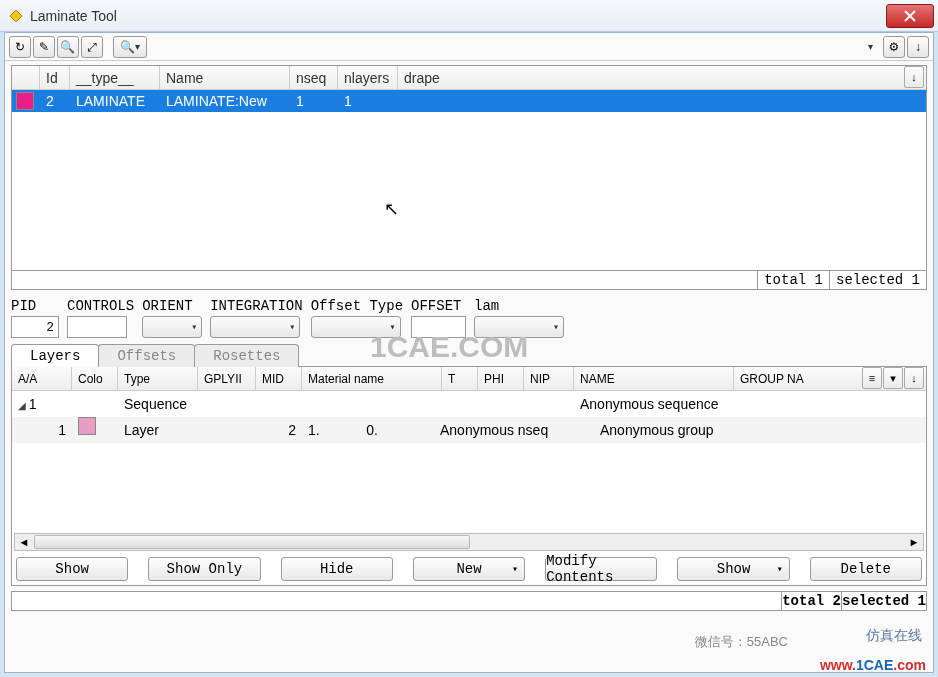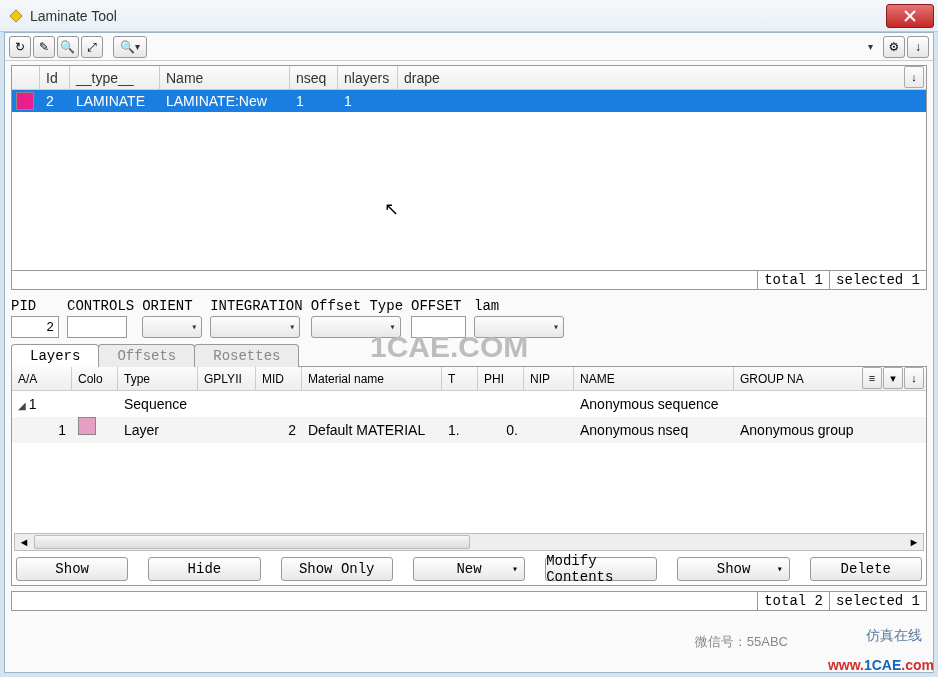--- a/index.html
+++ b/index.html
@@ -63,23 +63,23 @@
 .hscroll .track-gap{flex:1;}
 
 .btnrow { display:flex; gap:20px; padding:4px; }
 .abtn { flex:1; height:24px; background:linear-gradient(#fefefe,#e8e8e8); border:1px solid #999; border-radius:3px; font-family:"Courier New",monospace; font-size:14px; display:flex; align-items:center; justify-content:center; position:relative; }
 .abtn .dd { position:absolute; right:6px; font-size:10px; }
 
 .corner-btns{position:absolute; right:2px; top:0; display:flex; gap:1px;}
 .cbtn{width:20px;height:22px;border:1px solid #aaa;background:linear-gradient(#fdfdfd,#eaeaea);border-radius:2px;display:flex;align-items:center;justify-content:center;font-size:11px;}
 
 .bottom-status { margin:0 6px 4px 6px; display:flex; justify-content:flex-end; border:1px solid #999; background:#fff; font-family:"Courier New",monospace; font-size:14px; }
-.bottom-status span{ border-left:1px solid #999; padding:1px 6px;}
-
-.wm2{position:absolute; right:4px; bottom:4px; font-size:14px;}
+.bottom-status span{ border-left:1px solid #999; padding:1px 0;font-weight:bold;}
+
+.wm2{position:absolute; right:12px; bottom:4px; font-size:14px;}
 .wm2 .red{color:#d32f2f; font-weight:bold;}
 .wm2 .blue{color:#1565c0; font-weight:bold;}
 .wm3{position:absolute; right:150px; bottom:26px; font-size:13px; color:#888;}
 .wm4{position:absolute; right:16px; bottom:32px; font-size:14px; color:#5a7aa0;}
 </style>
 </head>
 <body>
 
 <div class="titlebar">
   <span class="icon">
@@ -223,41 +223,40 @@
       <div class="lgc" style="width:160px">Anonymous sequence</div>
       <div class="lgc" style="flex:1"></div>
     </div>
 
     <div class="lgr shade">
       <div class="lgc" style="width:60px;text-align:right">1</div>
       <div class="lgc" style="width:46px"><span class="pinkchip"></span></div>
       <div class="lgc" style="width:80px">Layer</div>
       <div class="lgc" style="width:58px"></div>
       <div class="lgc" style="width:46px;text-align:right">2</div>
-      <div class="lgc" style="width:140px">Default MATERIAL</div>
       <div class="lgc" style="width:36px">1.</div>
       <div class="lgc" style="width:46px;text-align:right">0.</div>
       <div class="lgc" style="width:50px"></div>
       <div class="lgc" style="width:160px">Anonymous nseq</div>
       <div class="lgc" style="flex:1">Anonymous group</div>
     </div>
 
     <div style="height:88px"></div>
 
     <div class="hscroll">
       <div class="arrow">◄</div>
       <div class="thumb"></div>
       <div class="track-gap"></div>
       <div class="arrow">►</div>
     </div>
 
     <div class="btnrow">
       <div class="abtn">Show</div>
+      <div class="abtn">Show Only</div>
       <div class="abtn">Hide</div>
-      <div class="abtn">Show Only</div>
       <div class="abtn">
           <span>New</span>
           <span class="dd">▾</span>
         </div>
       <div class="abtn">Modify Contents</div>
       <div class="abtn">
           <span>Show</span>
           <span class="dd">▾</span>
         </div>
       <div class="abtn">Delete</div>

